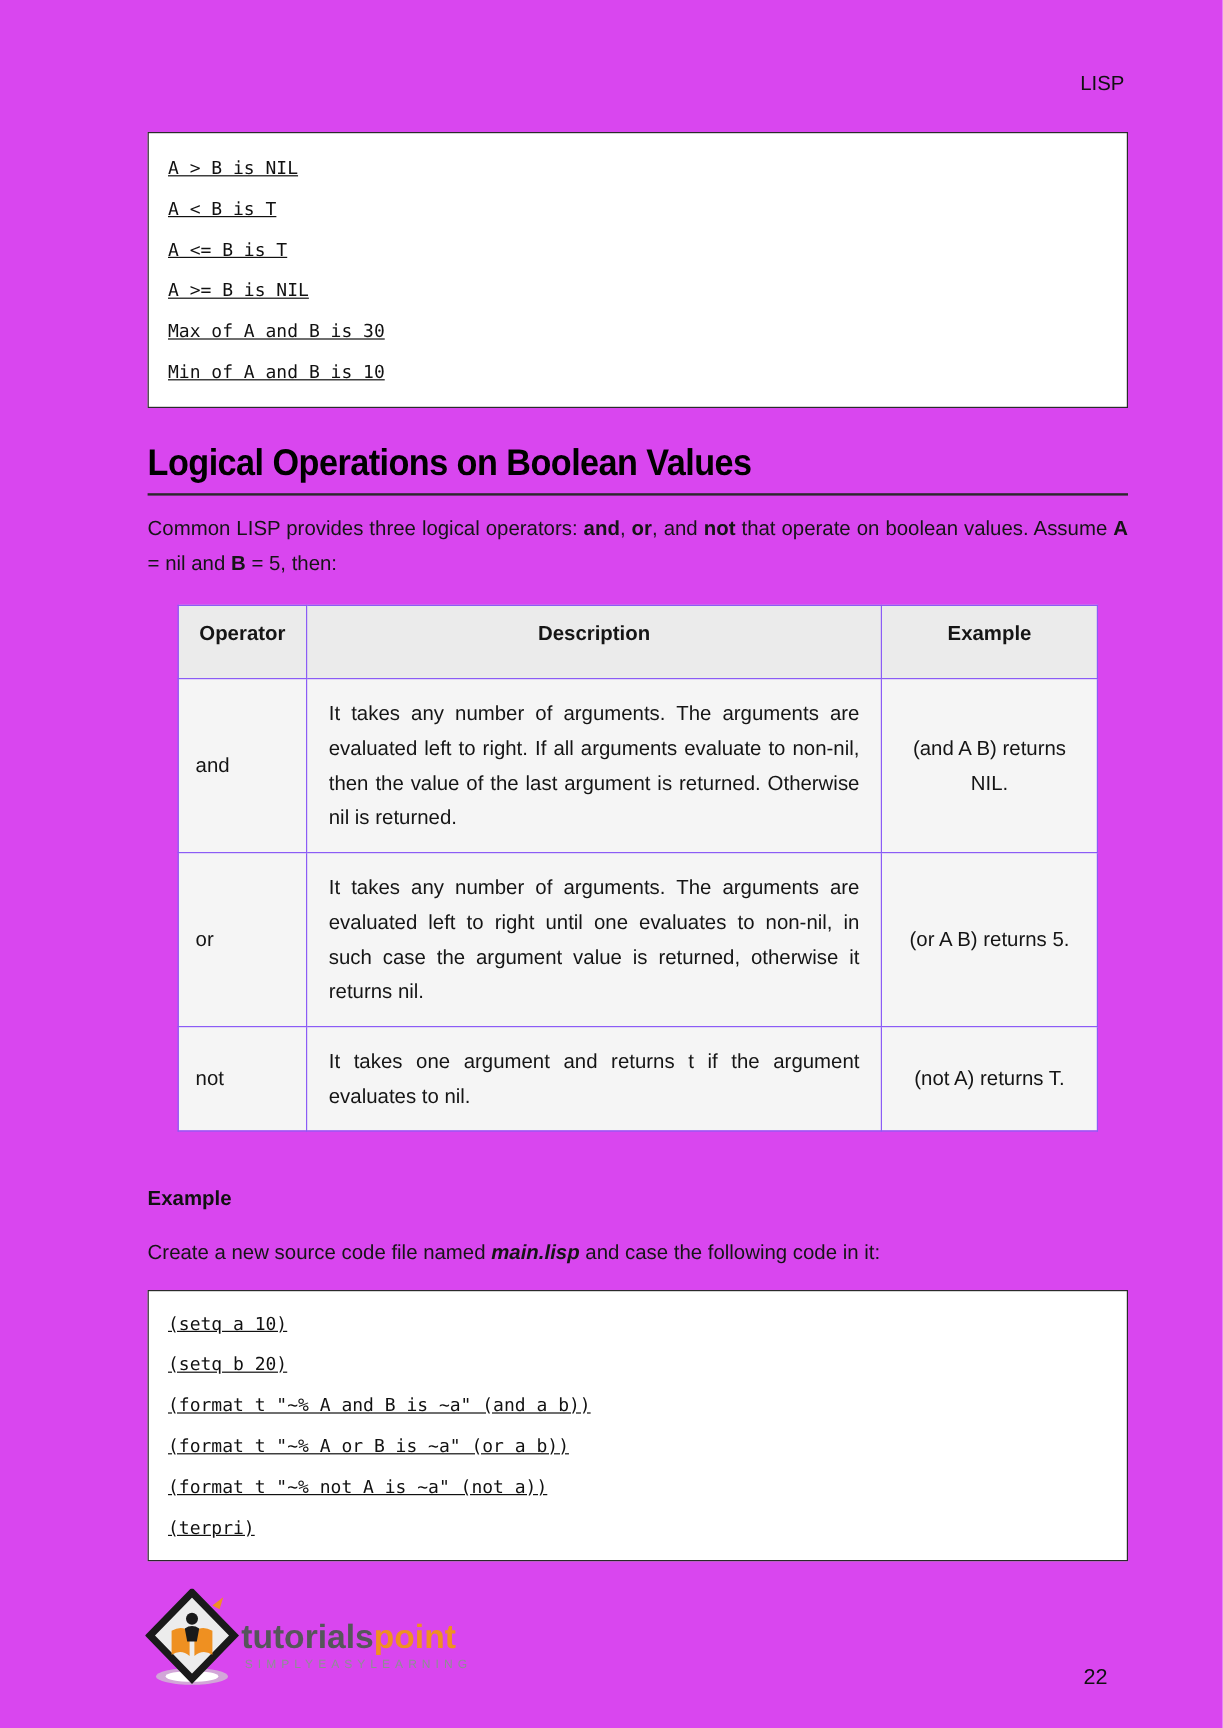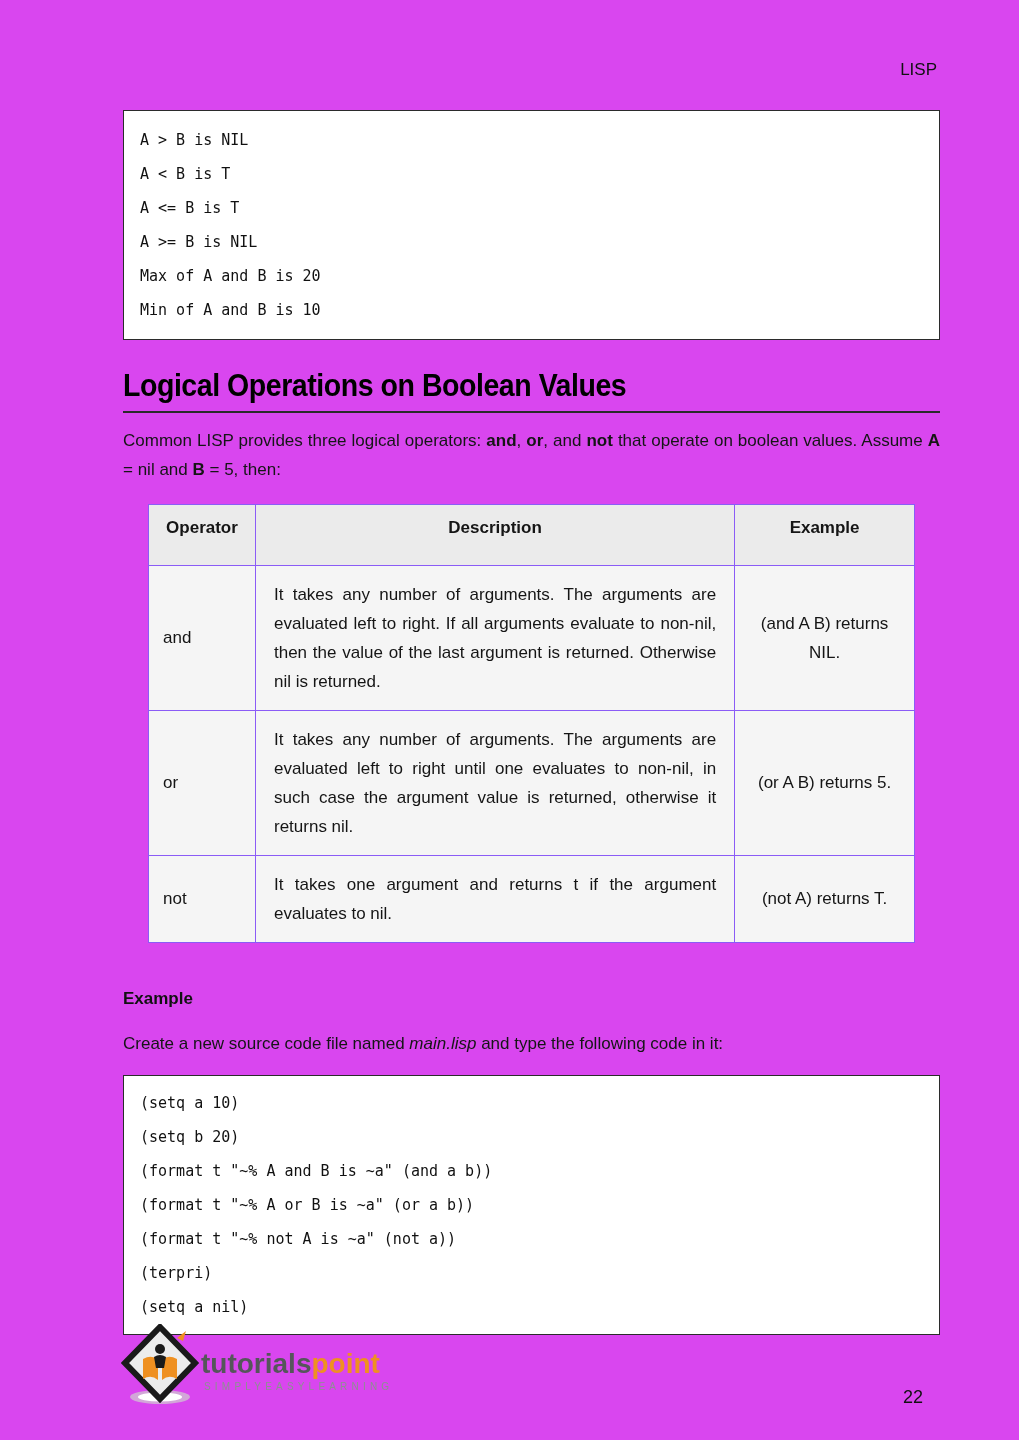--- a/index.html
+++ b/index.html
@@ -20,20 +20,21 @@
 
   .content { padding:110px 79px 0 123px; }
 
   .codeblock {
     border:1px solid #2b2b2b;
     background:#ffffff;
     padding:12px 16px;
     font-family:"DejaVu Sans Mono", monospace;
     font-size:15px;
     color:#111;
+    text-decoration:underline;
   }
   .codeblock .code-line { line-height:34px; white-space:pre; }
 
   .section-title {
     margin-top:30px;
     font-size:31px;
     font-weight:bold;
     letter-spacing:-0.5px;
     color:#000;
     transform:scaleX(0.92);
@@ -83,42 +84,42 @@
     margin-top:46px;
     font-size:17px;
     font-weight:bold;
     color:#111;
   }
   .create-para {
     margin-top:25px;
     font-size:17px;
     color:#151515;
   }
-  .create-para .filename { font-style:italic; }
+  .create-para .filename { font-style:italic;font-weight:bold; }
 
   .cb2 { margin-top:21px; padding:10px 16px; }
 
   .footer {
     position:absolute;
     left:121px; right:96px; bottom:32px;
     display:flex; align-items:flex-end; justify-content:space-between;
   }
   .page-number { font-size:18px; color:#111; }
   .brand-logo svg { display:block; }
 </style>
 </head>
 <body>
 
 <div class="page">
 
   <div class="running-head">LISP</div>
 
   <div class="content">
 
-    <pre class="codeblock cb1"><div class="code-line">A &gt; B is NIL</div><div class="code-line">A &lt; B is T</div><div class="code-line">A &lt;= B is T</div><div class="code-line">A &gt;= B is NIL</div><div class="code-line">Max of A and B is 20</div><div class="code-line">Min of A and B is 10</div></pre>
+    <pre class="codeblock cb1"><div class="code-line">A &gt; B is NIL</div><div class="code-line">A &lt; B is T</div><div class="code-line">A &lt;= B is T</div><div class="code-line">A &gt;= B is NIL</div><div class="code-line">Max of A and B is 30</div><div class="code-line">Min of A and B is 10</div></pre>
 
     <h1 class="section-title">Logical Operations on Boolean Values</h1>
     <div class="title-rule"></div>
 
     <p class="intro"><span>Common LISP provides three logical operators: </span><b>and</b><span>, </span><b>or</b><span>, and </span><b>not</b><span> that operate on boolean values. Assume </span><b>A</b><span> = nil and </span><b>B</b><span> = 5, then:</span></p>
 
     <table class="op-table">
       <thead>
         <tr>
           <th>Operator</th>
@@ -140,23 +141,23 @@
         <tr>
           <td class="op-cell">not</td>
           <td class="desc-cell">It takes one argument and returns t if the argument evaluates to nil.</td>
           <td class="ex-cell">(not A) returns T.</td>
         </tr>
       </tbody>
     </table>
 
     <div class="example-heading">Example</div>
 
-    <p class="create-para"><span>Create a new source code file named </span><span class="filename">main.lisp</span><span> and type the following code in it:</span></p>
+    <p class="create-para"><span>Create a new source code file named </span><span class="filename">main.lisp</span><span> and case the following code in it:</span></p>
 
-    <pre class="codeblock cb2"><div class="code-line">(setq a 10)</div><div class="code-line">(setq b 20)</div><div class="code-line">(format t "~% A and B is ~a" (and a b))</div><div class="code-line">(format t "~% A or B is ~a" (or a b))</div><div class="code-line">(format t "~% not A is ~a" (not a))</div><div class="code-line">(terpri)</div><div class="code-line">(setq a nil)</div></pre>
+    <pre class="codeblock cb2"><div class="code-line">(setq a 10)</div><div class="code-line">(setq b 20)</div><div class="code-line">(format t "~% A and B is ~a" (and a b))</div><div class="code-line">(format t "~% A or B is ~a" (or a b))</div><div class="code-line">(format t "~% not A is ~a" (not a))</div><div class="code-line">(terpri)</div></pre>
 
   </div>
 
   <div class="footer">
     <div class="brand-logo">
       <svg width="290" height="84" viewBox="0 0 290 84" xmlns="http://www.w3.org/2000/svg">
         <ellipse cx="39" cy="73" rx="30" ry="7" fill="#cfcfcf" opacity="0.7"></ellipse>
         <ellipse cx="39" cy="73" rx="22" ry="4.5" fill="#ffffff"></ellipse>
         <polygon points="39,3 74,39 39,75 4,39" fill="#ececec" stroke="#1a1a1a" stroke-width="6"></polygon>
         <path d="M 56,14 L 65,7 L 62,17 Z" fill="#ef9021"></path>

